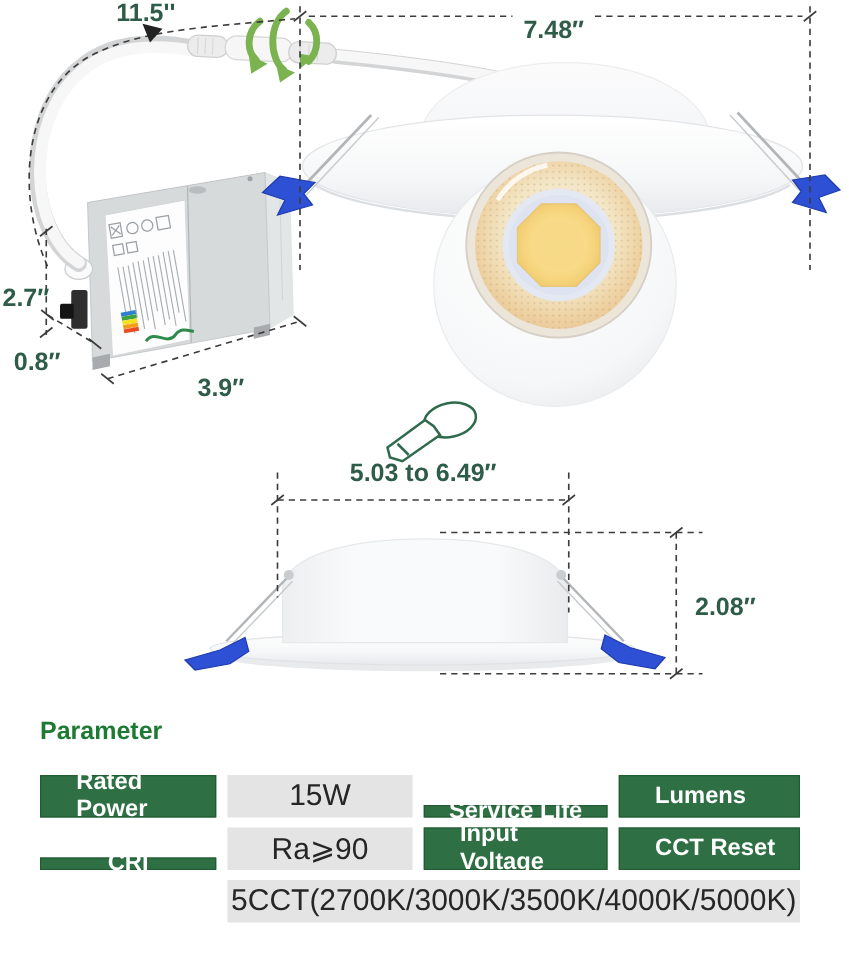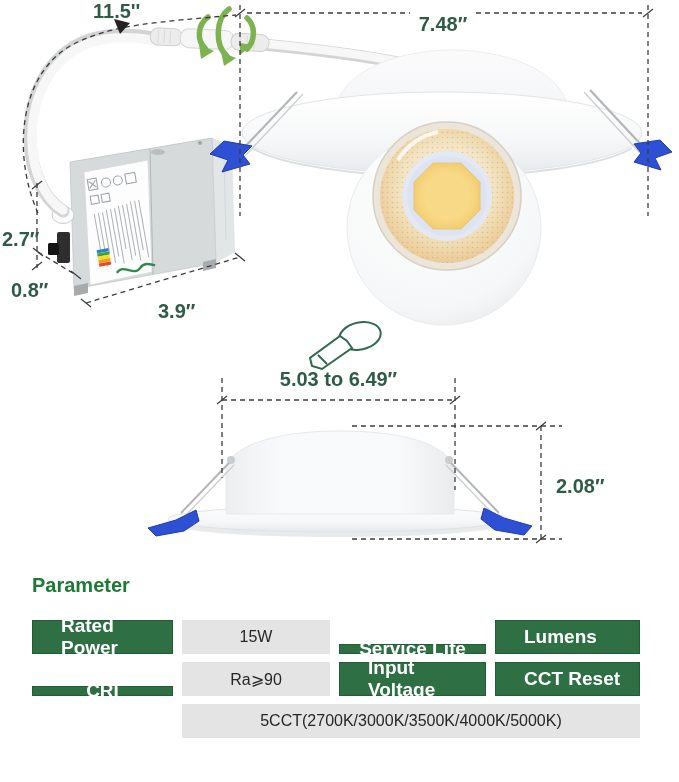--- a/index.html
+++ b/index.html
@@ -9,21 +9,21 @@
   .dim{position:absolute;font-weight:700;font-size:20px;color:#2e5c49;white-space:nowrap;}
   .dim.center{text-align:center;}
   .param-title{position:absolute;left:32px;top:574px;margin:0;font-size:20px;font-weight:700;color:#1d7a33;}
   .spec-grid{position:absolute;left:32px;top:620px;display:grid;
              grid-template-columns:141px 148px 147px 145px;
              grid-auto-rows:34px;column-gap:9px;row-gap:8px;}
   .cell{display:flex;align-items:center;box-sizing:border-box;}
   .cell.label{background:#2e7044;border:1px solid #235c33;color:#ffffff;
               font-weight:700;font-size:19px;padding-left:28px;}
   .cell.label.c3{justify-content:center;padding-left:0;margin-top:24px;}
-  .cell.value{background:#e4e4e4;color:#262626;font-size:16px;justify-content:center;white-space:pre;}
+  .cell.value{background:#e4e4e4;color:#262626;font-size:24px;justify-content:center;white-space:pre;}
   .cell.span3{grid-column:2 / 5;}
 </style>
 </head>
 <body>
 
 <div class="stage">
 
 <svg class="art" width="679" height="570" viewBox="0 0 679 570">
   <defs>
     <linearGradient id="flangeGrad" x1="0" y1="0" x2="0" y2="1">

